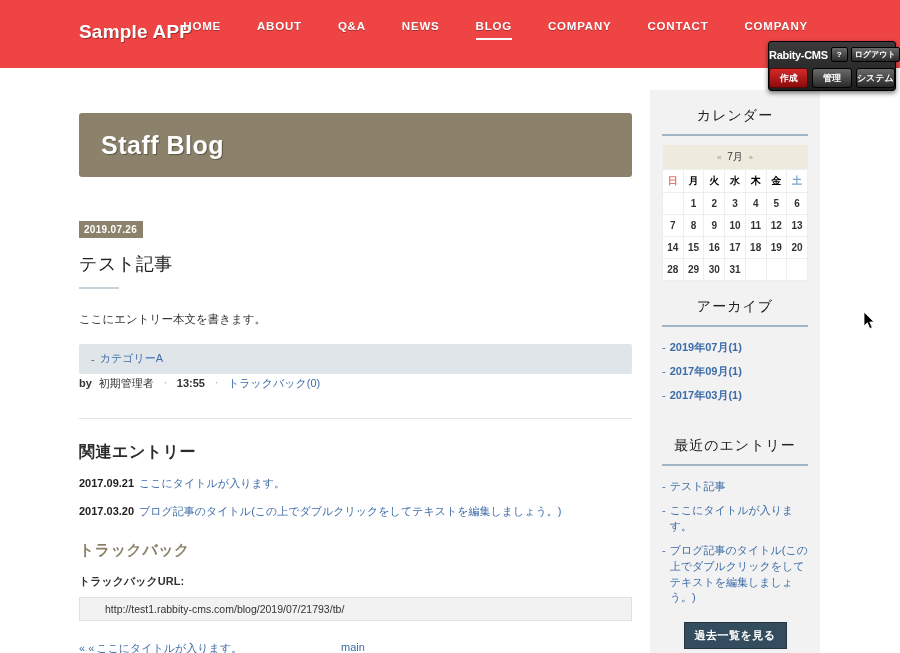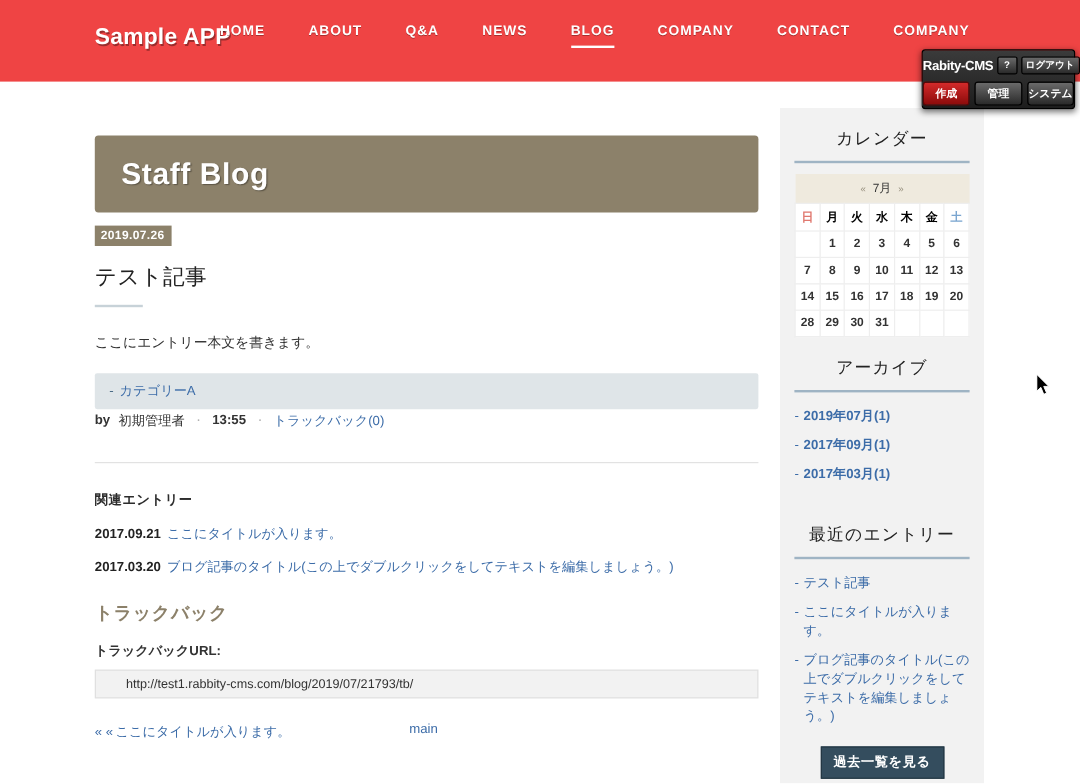--- a/index.html
+++ b/index.html
@@ -74,21 +74,21 @@
   .page-banner {
     width: 553px; height: 64px; background: #8c816a;
     border-radius: 3px; position: relative;
   }
   .page-banner .title {
     position: absolute; left: 22px; top: 18px;
     color: #ffffff; font-size: 25px; font-weight: bold;
     letter-spacing: 0.5px; text-shadow: 1px 1px 1px rgba(0,0,0,0.35);
   }
   .date-badge {
-    display: inline-block; margin-top: 11px;
+    display: inline-block; margin-top: 44px;
     background: #8c816a; color: #ffffff;
     font-size: 10px; font-weight: bold; letter-spacing: 0.3px;
     padding: 3px 6px 3px 5px;
   }
   .entry-title {
     margin: 14px 0 0 0; font-size: 18px; font-weight: normal;
     color: #222222; letter-spacing: 0.5px;
   }
   .title-rule {
     width: 40px; height: 2px; background: #c7d2d8; margin-top: 11px;
@@ -108,21 +108,21 @@
     display: flex; align-items: center; gap: 7px;
   }
   .byline .by { font-weight: bold; }
   .byline .author { color: #333; }
   .byline .sep { color: #b0b0b0; font-size: 9px; }
   .byline .time { font-weight: bold; }
   .byline .tb { color: #3c6ca8; text-decoration: none; cursor: pointer; }
   .hr-light { margin-top: 27px; width: 553px; height: 1px; background: #e2e2e2; }
 
   .sec-head {
-    margin-top: 23px; font-size: 11px; font-weight: bold;
+    margin-top: 23px; font-size: 16px; font-weight: bold;
     color: #2c2c2c; letter-spacing: 0.5px;
   }
   .rel-item { margin-top: 13px; font-size: 11px; }
   .rel-item .d { font-weight: bold; color: #222; margin-right: 5px; }
   .rel-item a { color: #3c6ca8; text-decoration: none; cursor: pointer; }
 
   .tb-head {
     margin-top: 22px; font-size: 15px; font-weight: bold;
     color: #8c816a; letter-spacing: 0.5px;
   }

